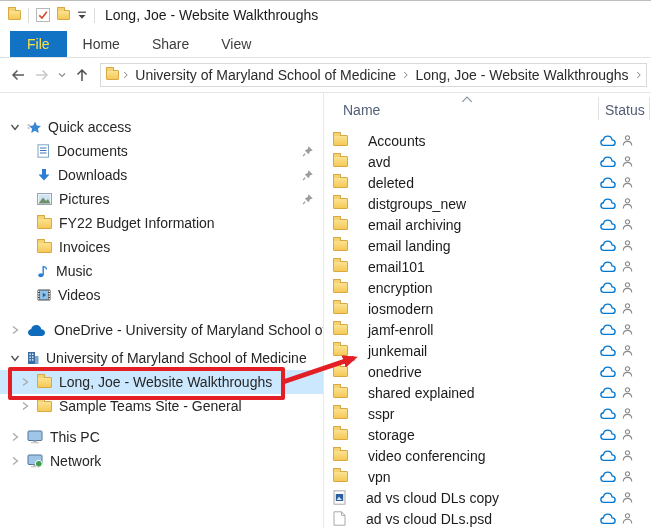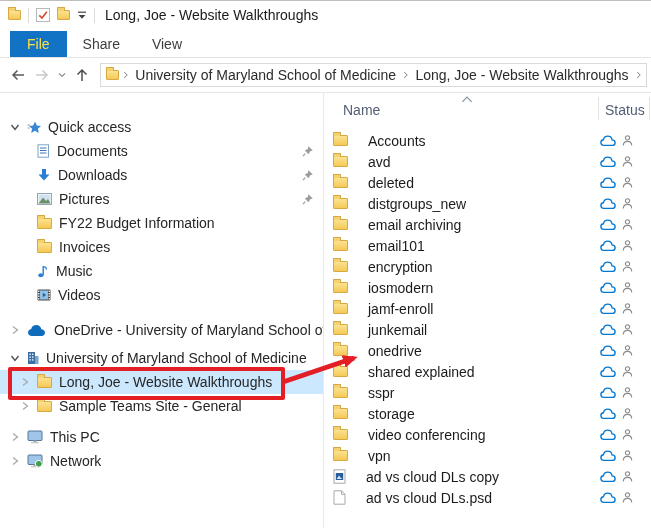--- a/index.html
+++ b/index.html
@@ -209,20 +209,21 @@
         <svg width="10" height="9">
           <use href="#i-qatdrop"></use>
         </svg>
       </span>
     <span class="tsep"></span>
     <span class="title-text">Long, Joe - Website Walkthroughs</span>
   </div>
 
   <div class="tabs">
     <div class="tab active">File</div>
+    <div class="tab">Home</div>
     <div class="tab">Share</div>
     <div class="tab">View</div>
   </div>
 
   <div class="toolbar">
     <span class="navbtn">
         <svg width="16" height="16">
           <use href="#i-back"></use>
         </svg>
       </span>
@@ -468,20 +469,32 @@
                 <use href="#i-cloud"></use>
               </svg>
               <svg width="11" height="13">
                 <use href="#i-person"></use>
               </svg>
             </span>
         </div>
         <div class="row">
           <span class="fold"></span>
           <span class="rname">email archiving</span>
+          <span class="rstatus">
+              <svg width="16" height="12">
+                <use href="#i-cloud"></use>
+              </svg>
+              <svg width="11" height="13">
+                <use href="#i-person"></use>
+              </svg>
+            </span>
+        </div>
+        <div class="row">
+          <span class="fold"></span>
+          <span class="rname">email landing</span>
           <span class="rstatus">
               <svg width="16" height="12">
                 <use href="#i-cloud"></use>
               </svg>
               <svg width="11" height="13">
                 <use href="#i-person"></use>
               </svg>
             </span>
         </div>
         <div class="row">

